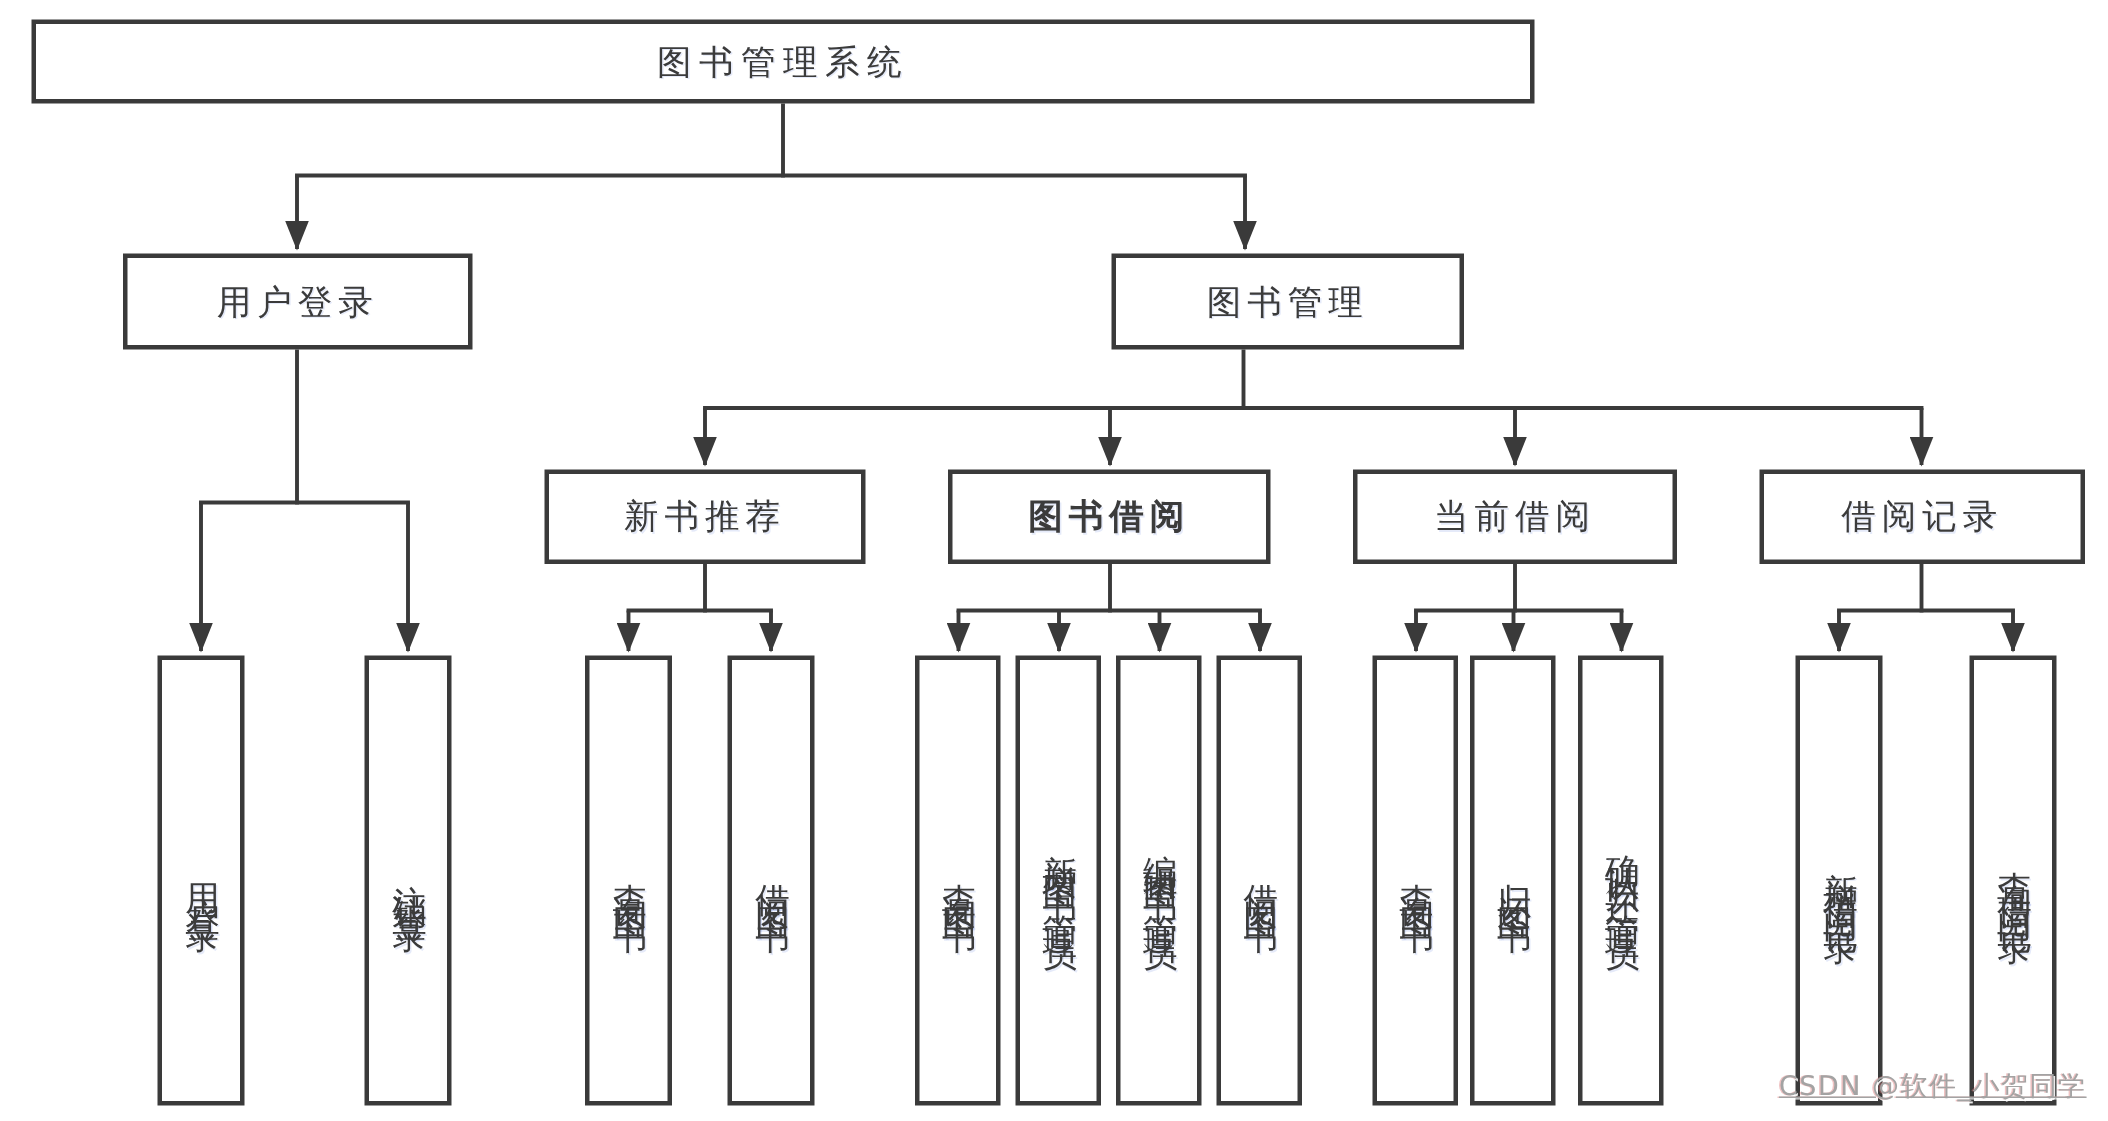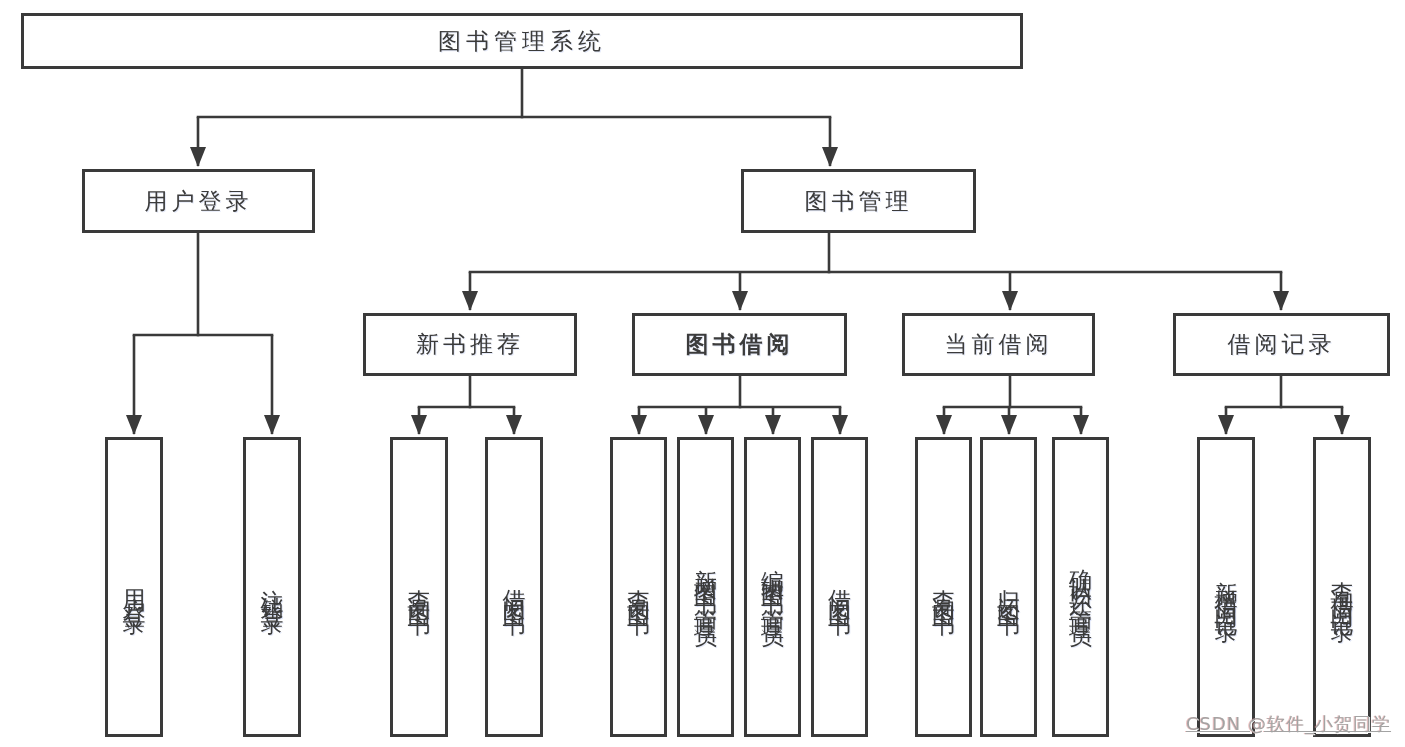--- a/index.html
+++ b/index.html
@@ -32,21 +32,21 @@
     font-size: 23px;
     letter-spacing: 4px;
     white-space: nowrap;
   }
   .root-box  { left: 21px;   top: 13px;  width: 1002px; height: 56px; }
   .root-box .h-label { letter-spacing: 5px; }
   .b-user    { left: 82px;   top: 169px; width: 233px; height: 64px; }
   .b-book    { left: 712px;  top: 169px; width: 235px; height: 64px; margin-left: 29px; }
   .g-recommend { left: 363px;  top: 313px; width: 214px; height: 63px; }
   .g-borrow    { left: 632px;  top: 313px; width: 215px; height: 63px; font-weight: bold; }
-  .g-current   { left: 902px;  top: 313px; width: 193px; height: 63px; }
+  .g-current   { left: 902px;  top: 313px; width: 216px; height: 63px; }
   .g-records   { left: 1173px; top: 313px; width: 217px; height: 63px; }
   .leaf {
     top: 437px;
     height: 300px;
     border-width: 3px;
   }
   .leaf .v-label {
     writing-mode: vertical-rl;
     text-orientation: mixed;
     font-size: 23px;

